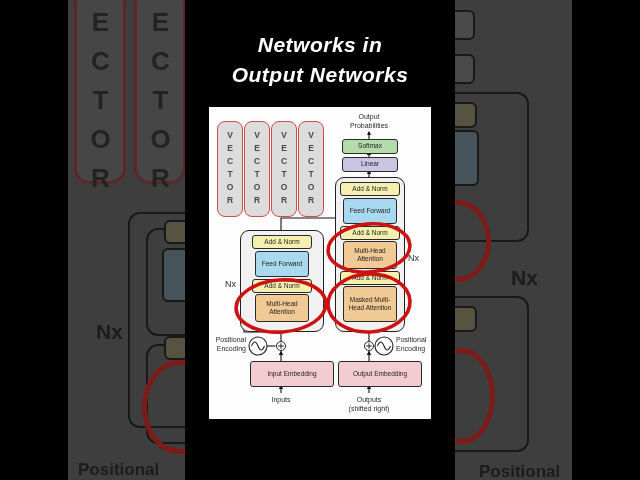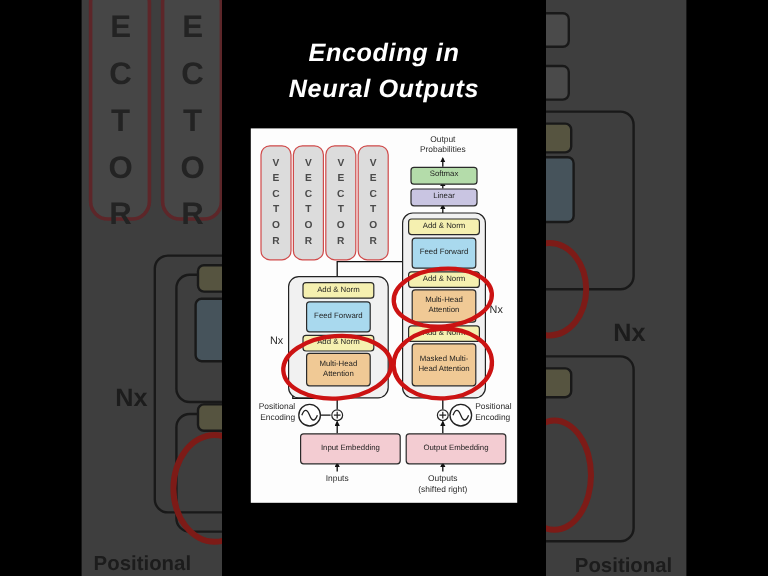--- a/index.html
+++ b/index.html
@@ -75,22 +75,22 @@
     <div class="bg-arc" style="left:-30px;top:200px;width:56px;height:72px;"></div>
     <div class="bg-text" style="left:56px;top:266px;font-size:21px;">Nx</div>
     <div class="bg-box" style="left:-24px;top:296px;width:94px;height:152px;"></div>
     <div class="bg-smallbox" style="left:-6px;top:306px;width:24px;height:22px;background:#565440;"></div>
     <div class="bg-arc" style="left:-26px;top:348px;width:56px;height:86px;"></div>
     <div class="bg-text" style="left:24px;top:462px;font-size:17px;">Positional</div>
   </div>
 
   <div id="center-col">
     <div id="title">
-      <div>Encoding in</div>
-      <div>Neural Outputs</div>
+      <div>Networks in</div>
+      <div>Output Networks</div>
     </div>
 
     <div id="panel">
 
       <svg width="222" height="312" viewBox="0 0 222 312" style="z-index:1;">
         <defs>
           <marker id="ah" markerWidth="7" markerHeight="7" refX="3.4" refY="2.2" orient="auto" markerUnits="userSpaceOnUse">
             <path d="M0,0 L4.5,2.2 L0,4.4 Z" fill="#111"></path>
           </marker>
         </defs>

